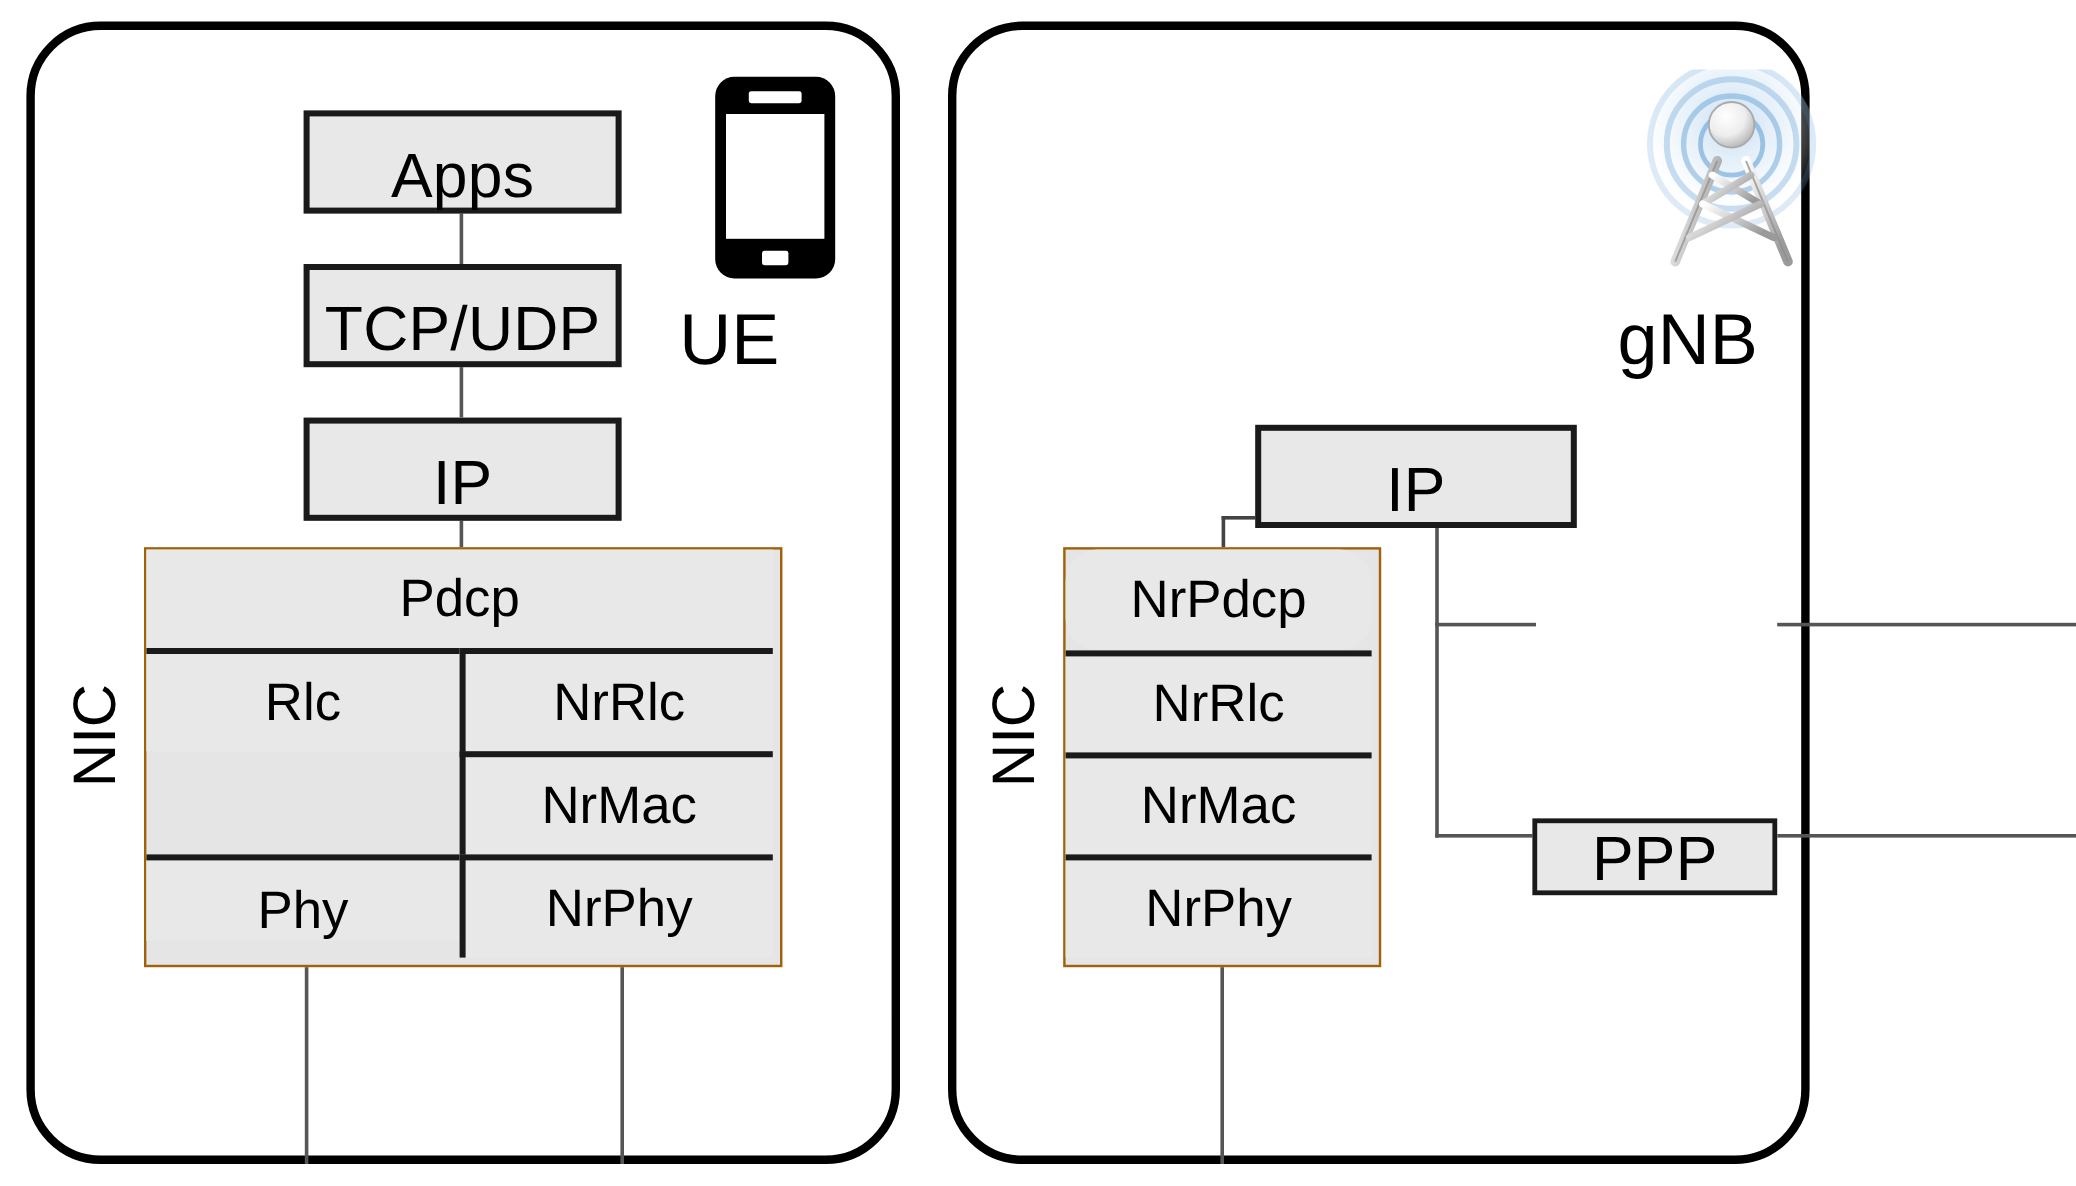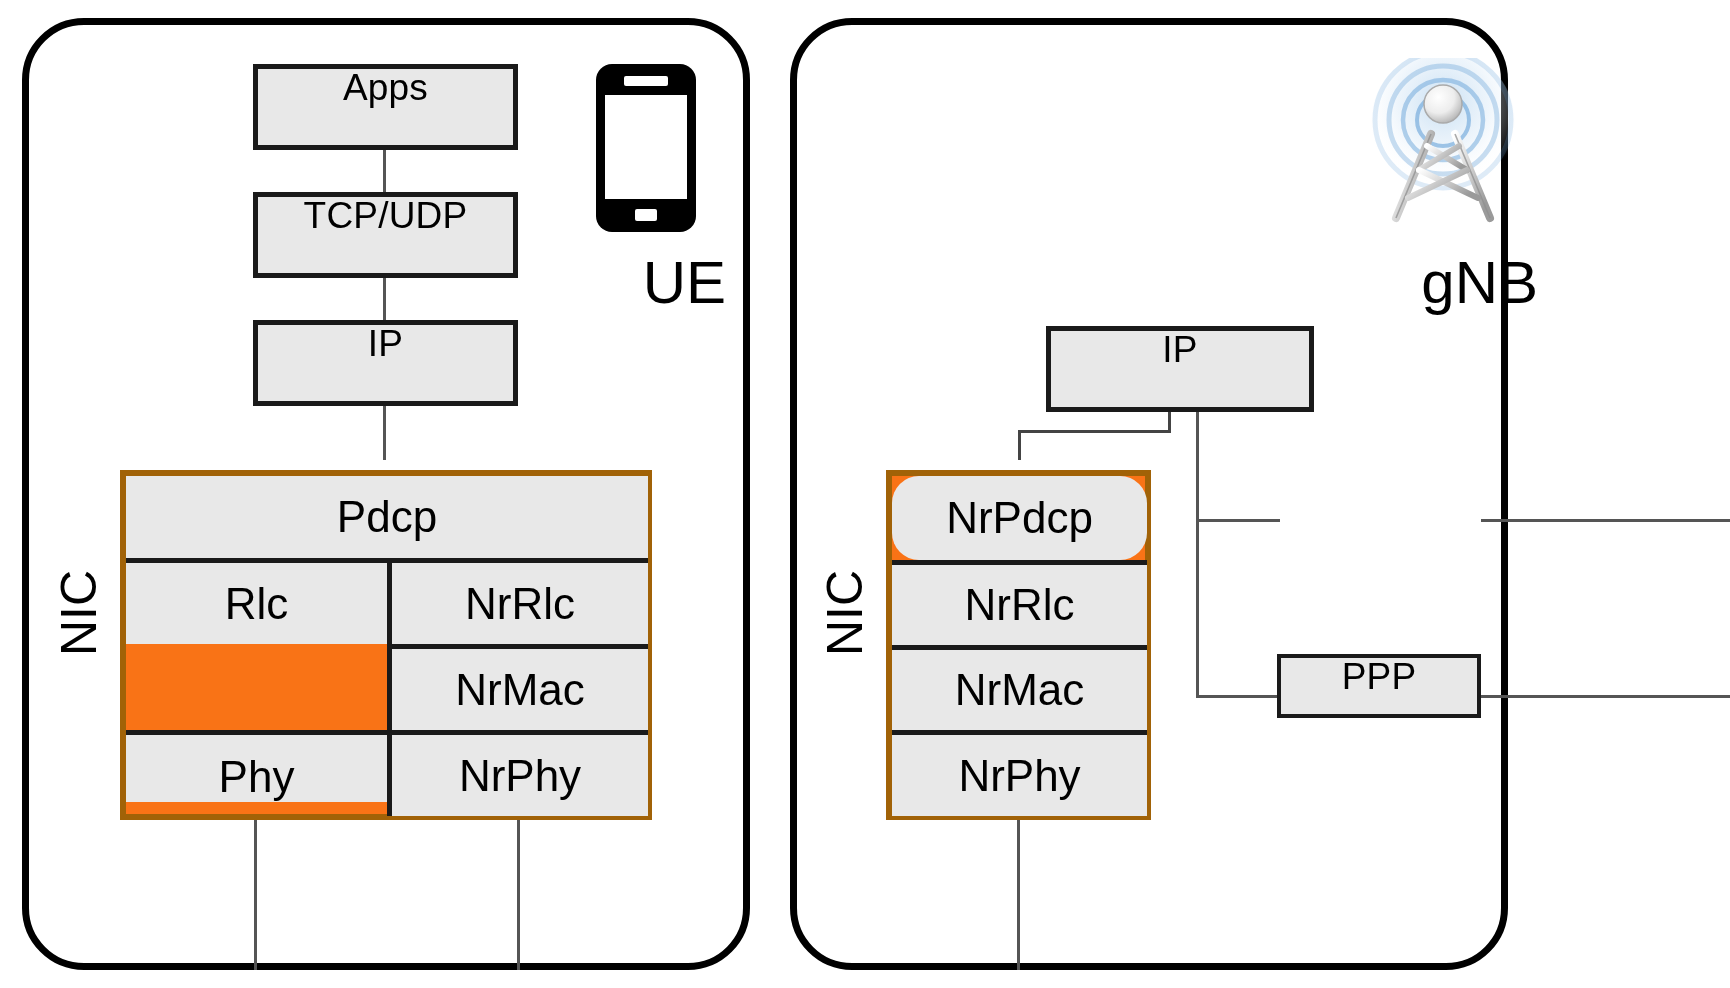--- a/index.html
+++ b/index.html
@@ -29,41 +29,41 @@
     box-sizing: border-box;
   }
 
   
   .block {
     position: absolute;
     box-sizing: border-box;
     background: #e8e8e8;
     border: 5px solid #1a1a1a;
     display: flex;
-    align-items: flex-start;
+    align-items: flex-end;
     justify-content: center;
     color: #000000;
-    font-size: 37px;
+    font-size: 52px;
     line-height: 1;
     letter-spacing: 0.2px;
     white-space: nowrap;
     z-index: 6;
+    margin-top: 28px;
   }
   .block.thin {
     border-width: 4px;
   }
 
   
   .nicgrid {
     position: absolute;
     box-sizing: border-box;
-    border: 6px solid #a16207;
-    background: #f97316;
+    border: 2px solid #a16207;
+    background: #e5e5e5;
     z-index: 6;
-    margin-top: 14px;
   }
   .cell {
     position: absolute;
     box-sizing: border-box;
     background: #e8e8e8;
     display: flex;
     align-items: center;
     justify-content: center;
     font-size: 44px;
     color: #000000;
@@ -96,21 +96,21 @@
     transform-origin: center center;
     white-space: nowrap;
     z-index: 5;
   }
 
   
   .caption {
     position: absolute;
     font-size: 60px;
     color: #000000;
-    text-align: right;
+    text-align: left;
     white-space: nowrap;
     z-index: 5;
   }
 
   
   .phone {
     position: absolute;
     box-sizing: border-box;
     background: #000000;
     border-radius: 16px;

